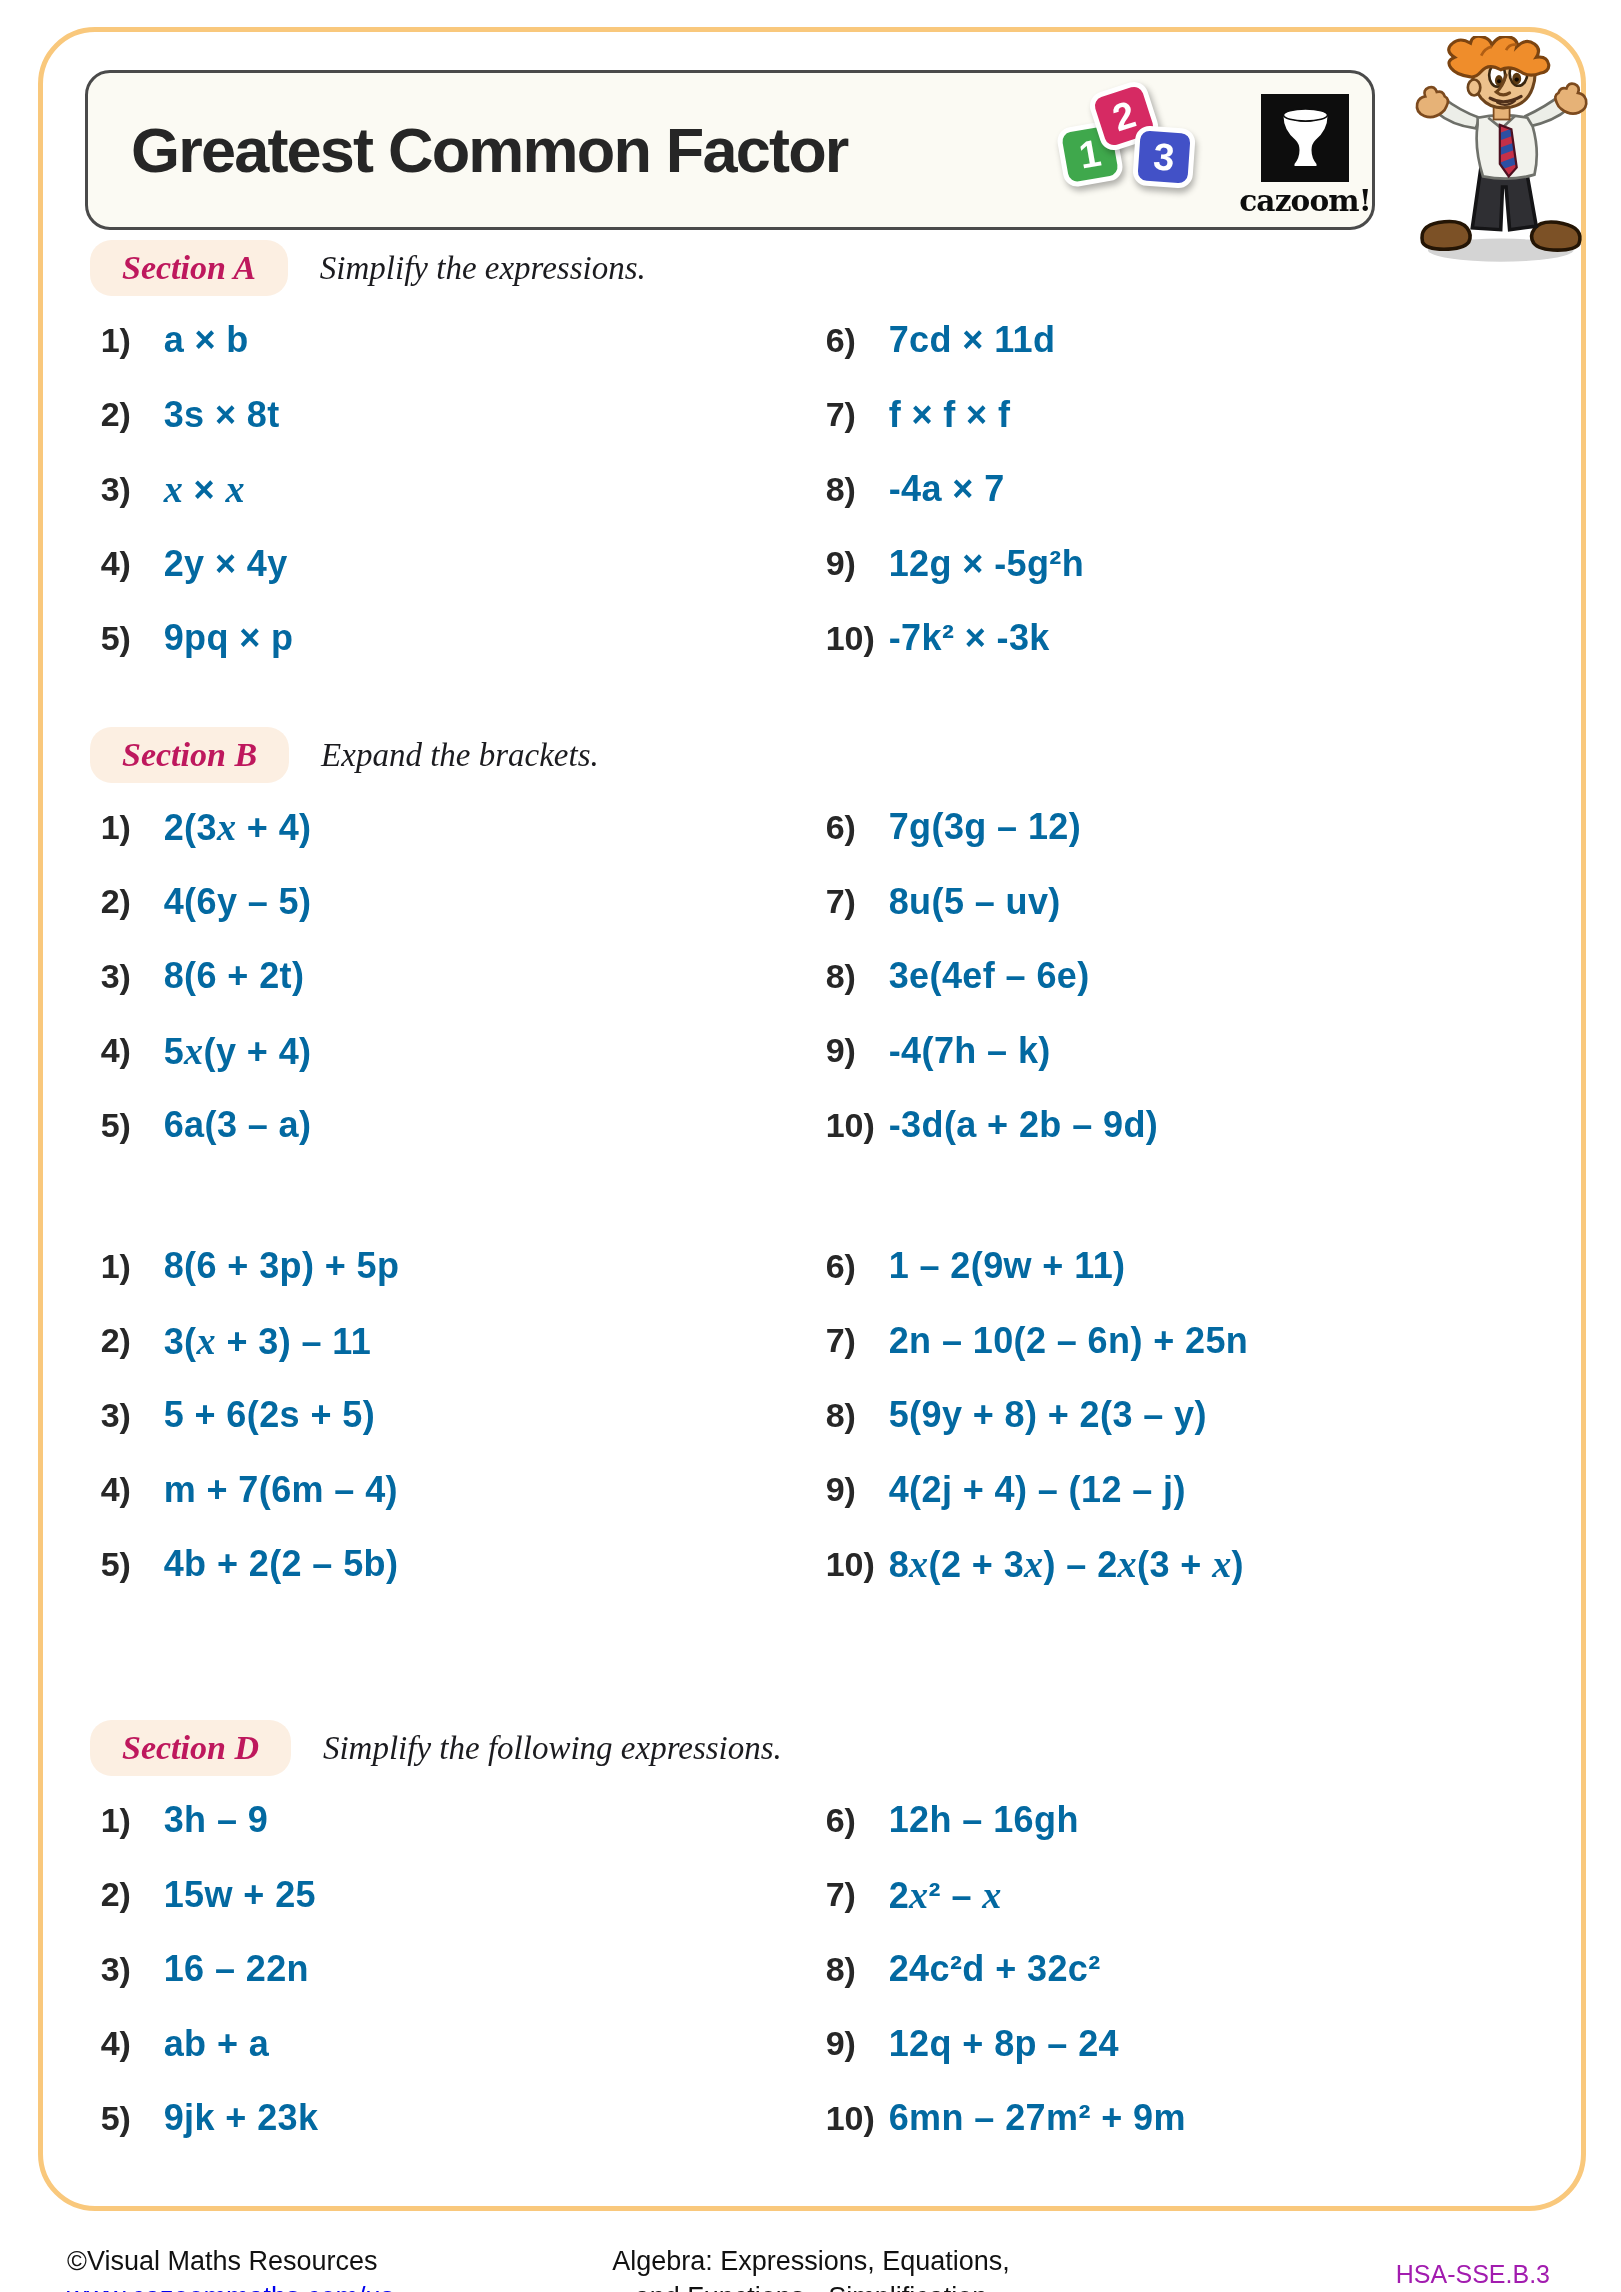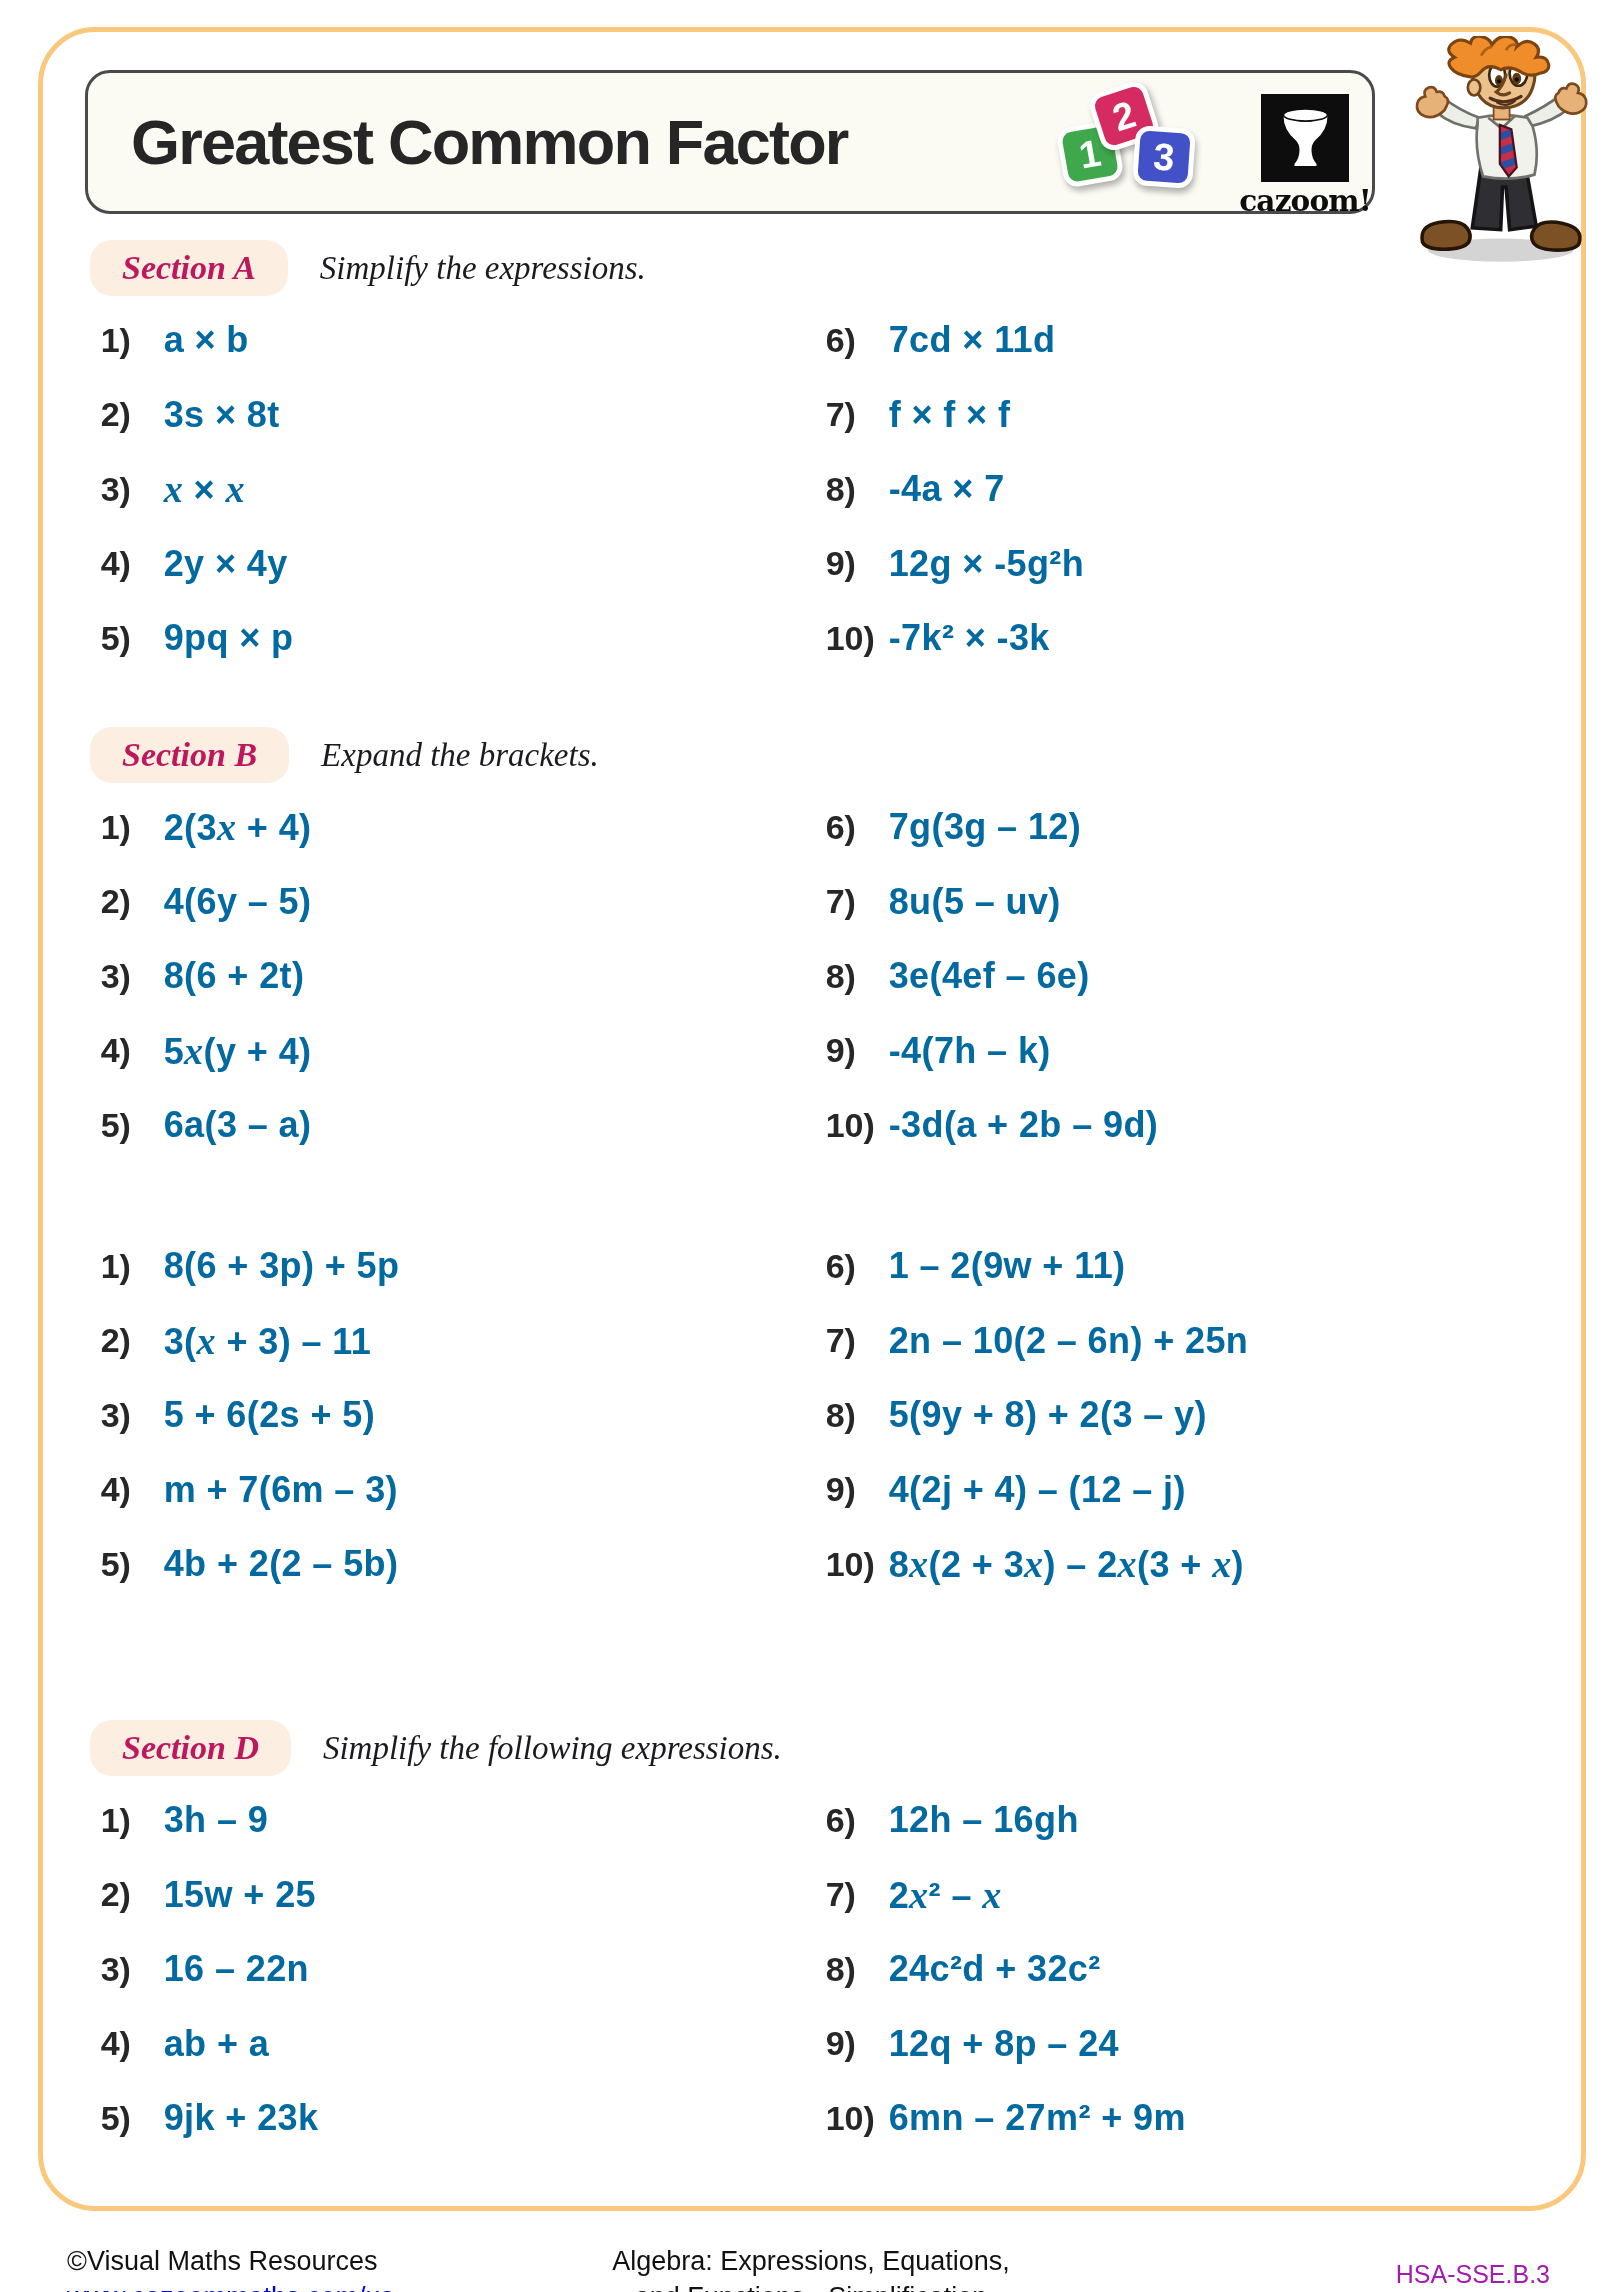--- a/index.html
+++ b/index.html
@@ -6,21 +6,21 @@
   body{
     width:1622px;height:2293px;position:relative;background:#ffffff;
     font-family:"Liberation Sans",sans-serif;color:#272727;overflow:hidden;
   }
   .frame{
     position:absolute;left:38px;top:27px;width:1538px;height:2174px;
     border:5.4px solid #f9c87c;border-radius:57px;background:#ffffff;
   }
   
   .header-box{
-    position:absolute;left:85px;top:70px;width:1290px;height:144px;
+    position:absolute;left:85px;top:70px;width:1290px;height:160px;
     background:#fbfaf3;border:3.6px solid #4a4a4a;border-radius:25px;box-sizing:border-box;
   }
   .title{
     position:absolute;left:43px;top:50%;transform:translateY(-50%);
     font-size:63px;font-weight:bold;letter-spacing:-1.8px;color:#262626;white-space:nowrap;
   }
   .tiles{position:absolute;left:967px;top:0;width:233px;height:133px;}
   .tile{
     position:absolute;width:50px;height:50px;border:5.4px solid #ffffff;border-radius:14.3px;
     display:flex;align-items:center;justify-content:center;
@@ -251,21 +251,21 @@
     <div class="item">
         <span class="num">2)</span>
         <span class="expr">3(<span class="mx">x</span> + 3) – 11</span>
       </div>
     <div class="item">
         <span class="num">3)</span>
         <span class="expr">5 + 6(2s + 5)</span>
       </div>
     <div class="item">
         <span class="num">4)</span>
-        <span class="expr">m + 7(6m – 3)</span>
+        <span class="expr">m + 7(6m – 4)</span>
       </div>
     <div class="item">
         <span class="num">5)</span>
         <span class="expr">4b + 2(2 – 5b)</span>
       </div>
     <div class="item">
         <span class="num">6)</span>
         <span class="expr">1 – 2(9w + 11)</span>
       </div>
     <div class="item">

